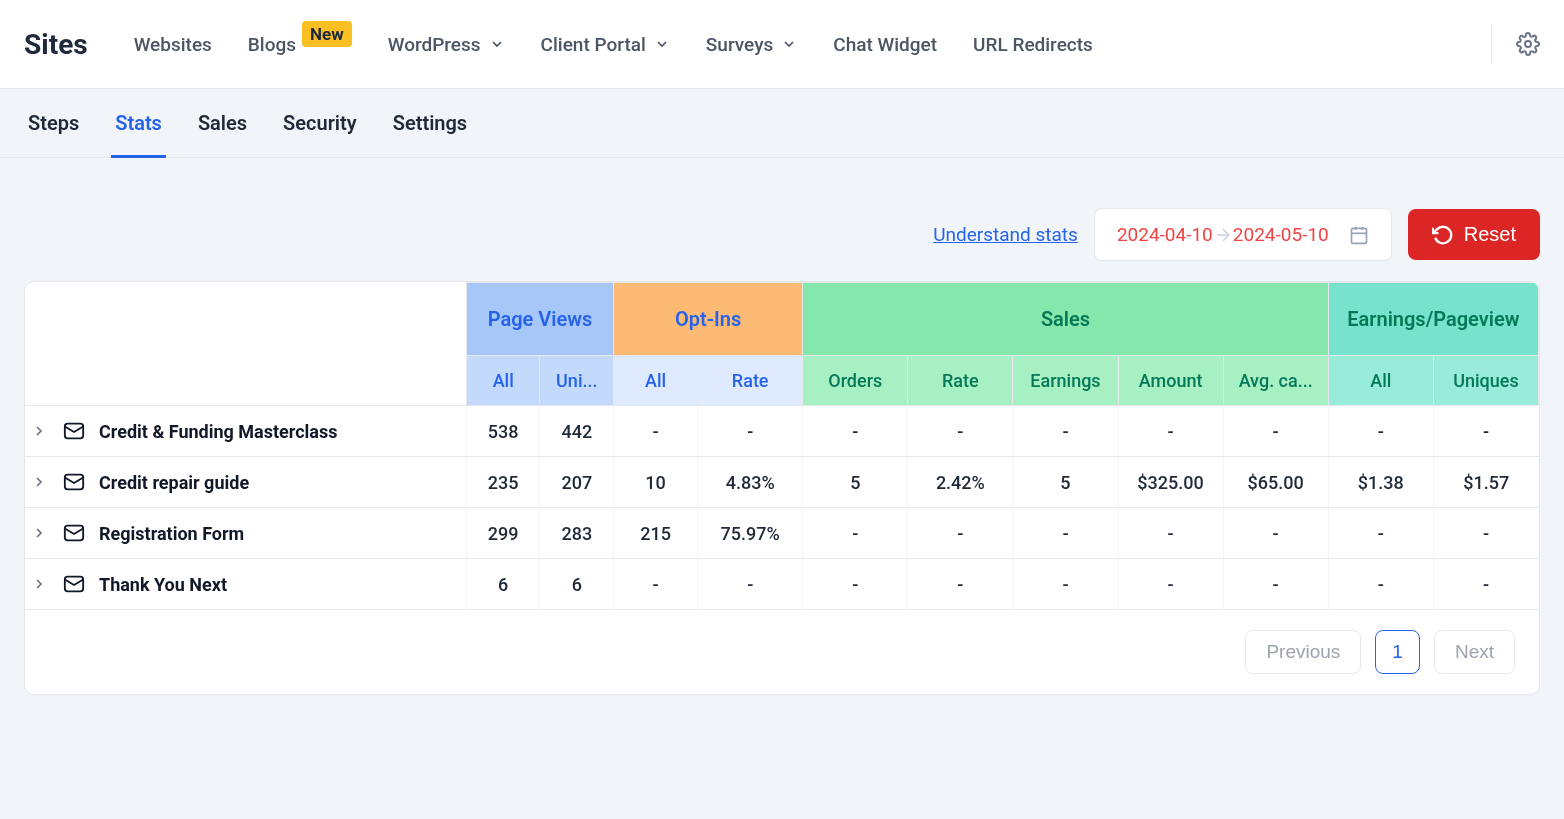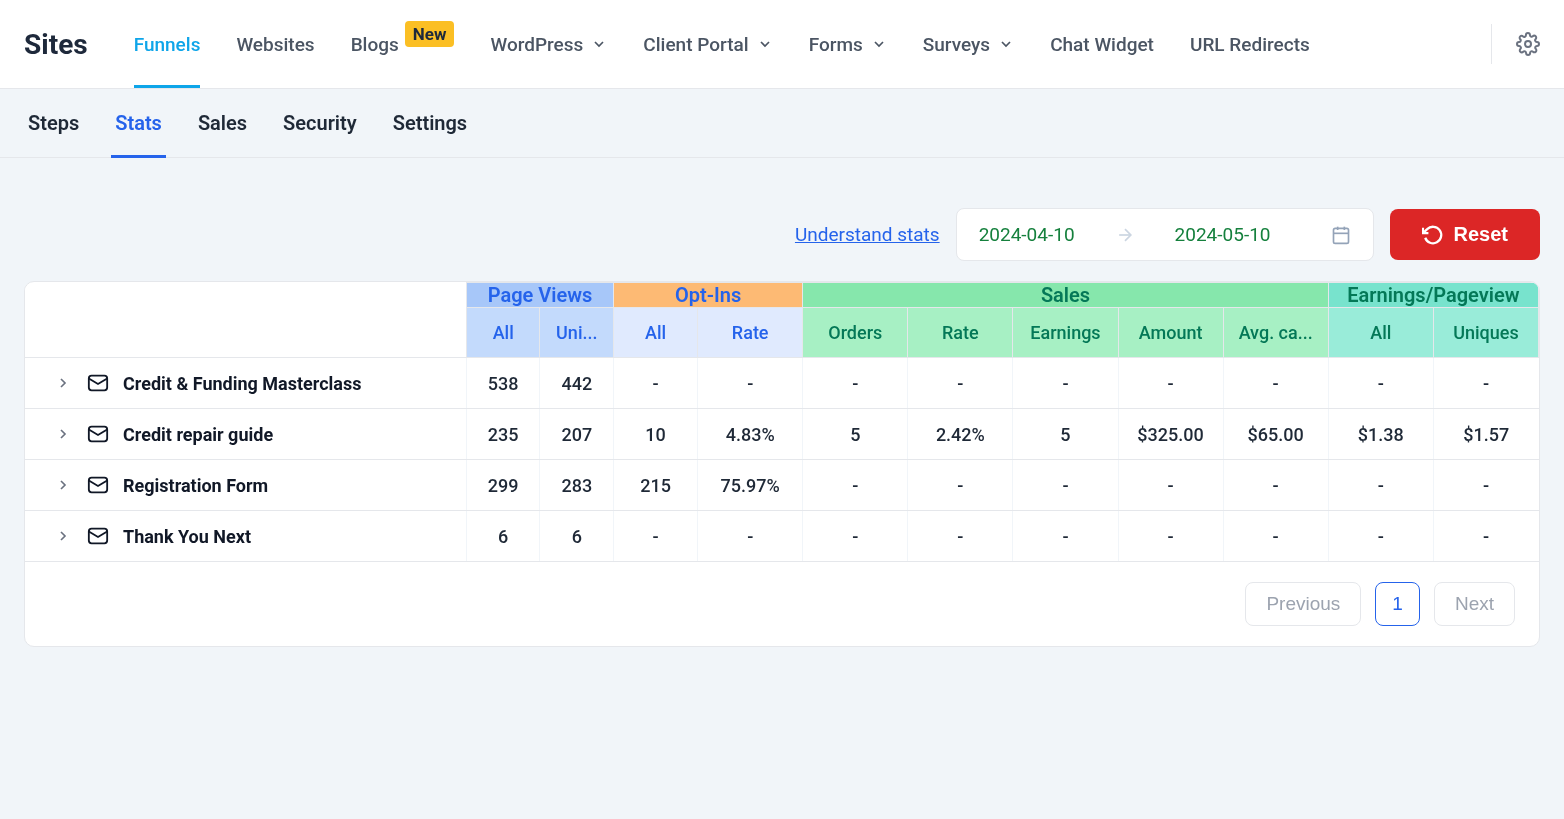--- a/index.html
+++ b/index.html
@@ -17,31 +17,31 @@
 
 
 .subtabs { display:flex; gap:28px; padding: 0 24px; border-bottom:1px solid #e5e7eb; }
 .subtabs .tab { padding: 22px 4px; font-size:20px; font-weight:600; color:#1f2937; cursor:pointer; position:relative;}
 .subtabs .tab.active { color:#2563eb; }
 .subtabs .tab.active::after { content:""; position:absolute; left:0; right:0; bottom:-1px; height:3px; background:#2563eb;}
 
 
 .controls { display:flex; align-items:center; justify-content:flex-end; gap:16px; padding: 50px 24px 20px; }
 .understand { color:#2563eb; text-decoration:underline; font-size:19px; cursor:pointer;margin-left:32px;}
-.daterange { background:#fff; border:1px solid #e5e7eb; border-radius:8px; display:flex; align-items:center; padding: 14px 22px; gap: 40px; font-size:19px; color:#15803d;}
+.daterange { background:#fff; border:1px solid #e5e7eb; border-radius:8px; display:flex; align-items:center; padding: 14px 22px; font-size:19px; color:#ef4444;}
 .daterange .arrow { color:#cbd5e1; }
 .daterange .cal { color:#94a3b8; margin-left:20px;}
-.reset-btn { background:#dc2626; color:#fff; border:none; border-radius:8px; padding:14px 32px; font-size:20px; font-weight:700; display:flex; align-items:center; gap:10px; cursor:pointer;}
+.reset-btn { background:#dc2626; color:#fff; border:none; border-radius:8px; padding:14px 24px; font-size:20px; font-weight:400; display:flex; align-items:center; gap:10px; cursor:pointer;}
 
 
 .table-wrap { margin: 0 24px 24px; background:#fff; border-radius:10px; overflow:hidden; border:1px solid #e5e7eb;}
 table { width:100%; border-collapse:collapse; table-layout:fixed;}
 th, td { text-align:center; font-size:18px; font-weight:500; padding: 14px 8px; border:1px solid #e5e7eb; overflow:hidden; text-overflow:ellipsis; white-space:nowrap;}
-thead tr:first-child th { font-size:20px; font-weight:600; padding:0 8px;text-align:center;}
-.name-col { text-align:right; padding-left:28px;}
+thead tr:first-child th { font-size:20px; font-weight:600; padding:24px 8px;text-align:center;}
+.name-col { text-align:right; padding-left:4px;}
 .col-name { width:420px; border:none; border-right:1px solid #e5e7eb;}
 thead .col-name { background:#fff; border-top:none; border-left:none;}
 
 
 .hdr-pv-top { background:#a7c7f9; color:#2563eb; }
 .hdr-pv-sub { background:#c3dafc; color:#2563eb; }
 .hdr-oi-top { background:#fdba74; color:#2563eb; }
 .hdr-oi-sub { background:#e0eafe; color:#2563eb; }
 .hdr-sales-top { background:#86e7ac; color:#047857; }
 .hdr-sales-sub { background:#a7f0c4; color:#047857; }
@@ -62,48 +62,37 @@
 .page-btn.num { color:#2563eb; border-color:#2563eb; padding:10px 16px;}
 
 svg { display:block; }
 </style>
 </head>
 <body>
 
 <div class="topnav">
   <div class="brand">Sites</div>
   <div id="topnav-items" style="display: contents;"></div>
-  <div class="nav-item active">
-      <span>Funnels</span>
-    </div>
     <div class="nav-item">
       <span>Websites</span>
     </div>
     <div class="nav-item">
       <span>Blogs</span>
       <span class="badge-new">New</span>
     </div>
     <div class="nav-item">
       <span>WordPress</span>
       <span class="chev">
         <svg width="16" height="16" viewBox="0 0 24 24" fill="none" stroke="currentColor" stroke-width="2.5">
           <polyline points="6 9 12 15 18 9"></polyline>
         </svg>
       </span>
     </div>
     <div class="nav-item">
       <span>Client Portal</span>
-      <span class="chev">
-        <svg width="16" height="16" viewBox="0 0 24 24" fill="none" stroke="currentColor" stroke-width="2.5">
-          <polyline points="6 9 12 15 18 9"></polyline>
-        </svg>
-      </span>
-    </div>
-    <div class="nav-item">
-      <span>Forms</span>
       <span class="chev">
         <svg width="16" height="16" viewBox="0 0 24 24" fill="none" stroke="currentColor" stroke-width="2.5">
           <polyline points="6 9 12 15 18 9"></polyline>
         </svg>
       </span>
     </div>
     <div class="nav-item">
       <span>Surveys</span>
       <span class="chev">
         <svg width="16" height="16" viewBox="0 0 24 24" fill="none" stroke="currentColor" stroke-width="2.5">

